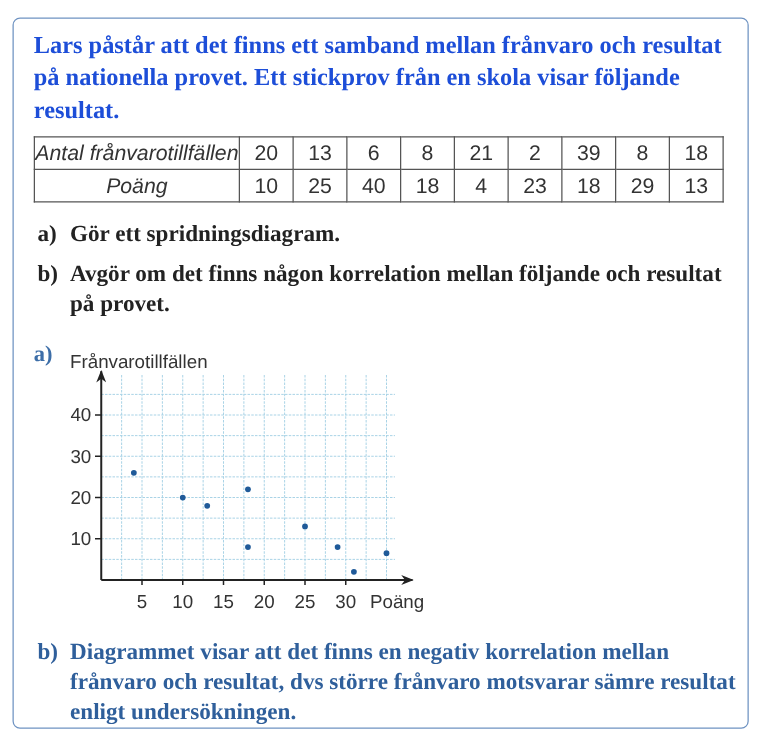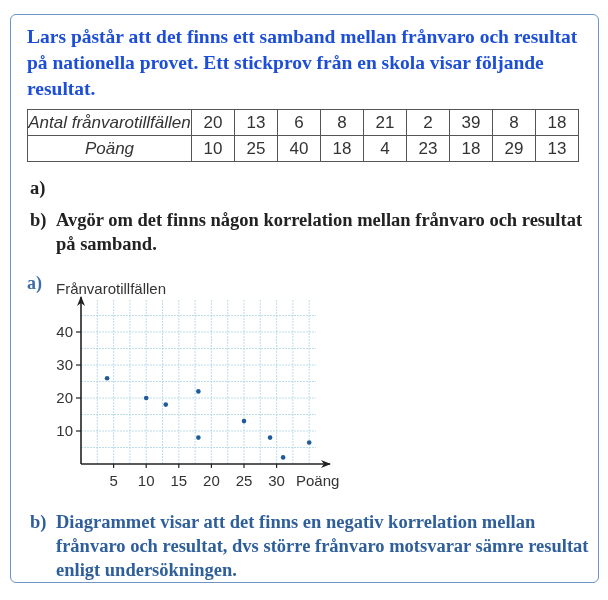--- a/index.html
+++ b/index.html
@@ -49,24 +49,25 @@
         <td>18</td>
         <td>29</td>
         <td>13</td>
       </tr>
 </tbody>
   </table>
 
 <div class="tasks">
   <div class="task">
     <span class="lbl">a)</span>
+    <span>Gör ett spridningsdiagram.</span>
   </div>
   <div class="task">
     <span class="lbl">b)</span>
-    <span>Avgör om det finns någon korrelation mellan frånvaro och resultat på samband.</span>
+    <span>Avgör om det finns någon korrelation mellan följande och resultat på provet.</span>
   </div>
 </div>
 
 <div class="chart-letter">a)</div>
 
 <svg class="chart" id="chart" width="608" height="600">
   <defs>
     <marker id="arrow" markerWidth="10" markerHeight="8" refX="9" refY="4" orient="auto" markerUnits="userSpaceOnUse">
       <path d="M0,0 L10,4 L0,8 L3,4 Z" fill="#222"></path>
     </marker>

